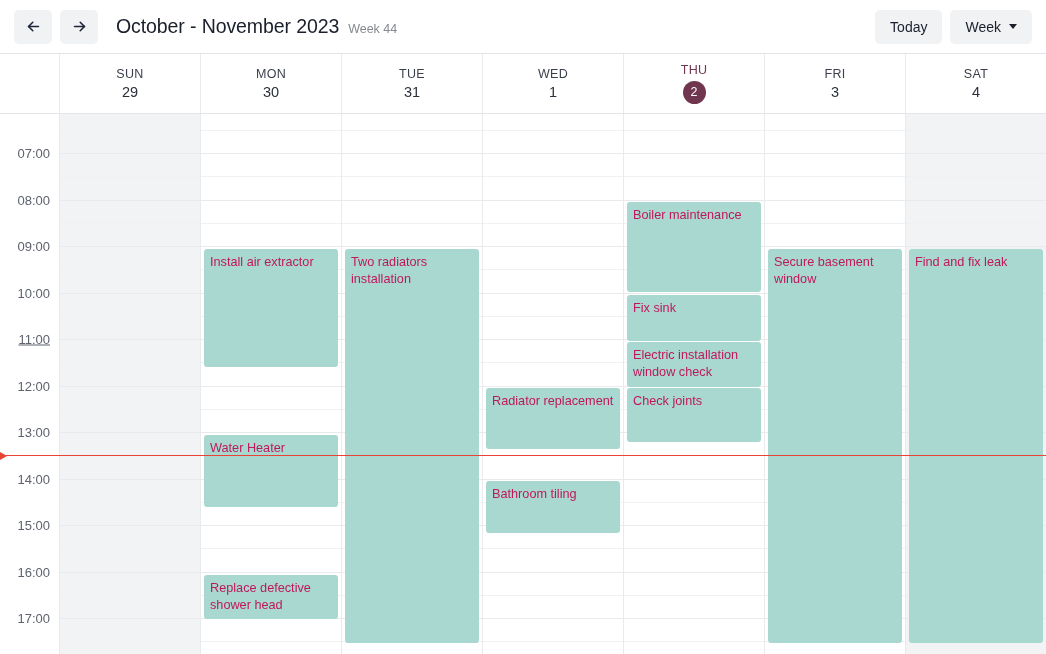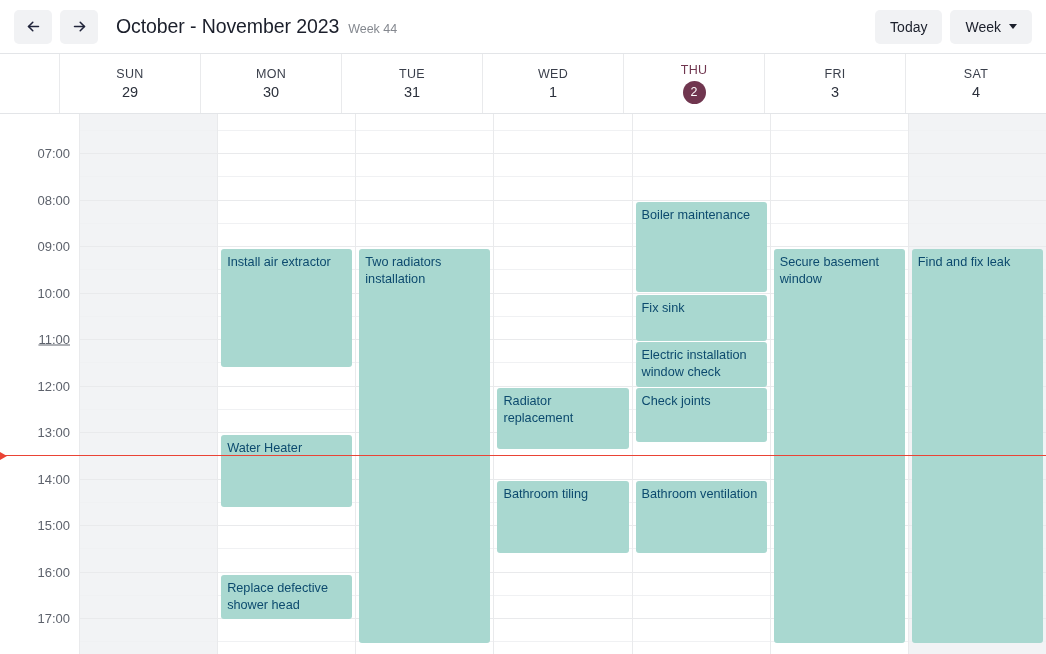--- a/index.html
+++ b/index.html
@@ -91,21 +91,21 @@
   .dcol.is-today .dow { color: #70364f; }
   .dcol.is-today .dnum {
     background: #70364f; color: #ffffff;
     width: 23px; height: 23px; border-radius: 50%;
     display: flex; align-items: center; justify-content: center;
     font-size: 12.5px;
   }
 
   
   .gridwrap { flex: 1 1 auto; position: relative; overflow: hidden; }
-  .grid { display: flex; height: 100%; position: relative; margin-left: 20px; }
+  .grid { display: flex; height: 100%; position: relative; }
 
   .timecol {
     width: 60px; min-width: 60px;
     position: relative;
     background: #ffffff;
     border-right: 1px solid #e9eaec;
     z-index: 2;
   }
   .tlabel {
     position: absolute; right: 9px;
@@ -131,21 +131,21 @@
 
   
   .event {
     position: absolute;
     left: 3px; right: 3px;
     background: #a9d8d0;
     border-radius: 3px;
     padding: 5px 6px 0 6px;
     font-size: 12.7px;
     line-height: 17px;
-    color: #0c4a6e;
+    color: #be185d;
     overflow: hidden;
     cursor: pointer;
   }
 
   
   .nowline {
     position: absolute; left: 0; right: 0;
     height: 0;
     border-top: 1.4px solid #ea4335;
     z-index: 6;
@@ -341,21 +341,21 @@
             <div class="hline half" style="top: 341.25px;"></div>
             <div class="hline" style="top: 364.5px;"></div>
             <div class="hline half" style="top: 387.75px;"></div>
             <div class="hline" style="top: 411px;"></div>
             <div class="hline half" style="top: 434.25px;"></div>
             <div class="hline" style="top: 457.5px;"></div>
             <div class="hline half" style="top: 480.75px;"></div>
             <div class="hline" style="top: 504px;"></div>
             <div class="hline half" style="top: 527.25px;"></div>
             <div class="event" style="top: 274px; height: 61px; background: rgb(169, 216, 208);">Radiator replacement</div>
-            <div class="event" style="top: 367px; height: 72px; background: rgb(169, 216, 208);">Bathroom tiling</div>
+            <div class="event" style="top: 367px; height: 52px; background: rgb(169, 216, 208);">Bathroom tiling</div>
           </div>
           <div class="daycol">
             <div class="hline half" style="top: 15.75px;"></div>
             <div class="hline" style="top: 39px;"></div>
             <div class="hline half" style="top: 62.25px;"></div>
             <div class="hline" style="top: 85.5px;"></div>
             <div class="hline half" style="top: 108.75px;"></div>
             <div class="hline" style="top: 132px;"></div>
             <div class="hline half" style="top: 155.25px;"></div>
             <div class="hline" style="top: 178.5px;"></div>
@@ -371,21 +371,20 @@
             <div class="hline" style="top: 411px;"></div>
             <div class="hline half" style="top: 434.25px;"></div>
             <div class="hline" style="top: 457.5px;"></div>
             <div class="hline half" style="top: 480.75px;"></div>
             <div class="hline" style="top: 504px;"></div>
             <div class="hline half" style="top: 527.25px;"></div>
             <div class="event" style="top: 88px; height: 90px; background: rgb(169, 216, 208);">Boiler maintenance</div>
             <div class="event" style="top: 181px; height: 46px; background: rgb(169, 216, 208);">Fix sink</div>
             <div class="event" style="top: 228px; height: 45px; background: rgb(169, 216, 208);">Electric installation window check</div>
             <div class="event" style="top: 274px; height: 54px; background: rgb(169, 216, 208);">Check joints</div>
-            <div class="event" style="top: 367px; height: 72px; background: rgb(169, 216, 208);">Bathroom ventilation</div>
           </div>
           <div class="daycol">
             <div class="hline half" style="top: 15.75px;"></div>
             <div class="hline" style="top: 39px;"></div>
             <div class="hline half" style="top: 62.25px;"></div>
             <div class="hline" style="top: 85.5px;"></div>
             <div class="hline half" style="top: 108.75px;"></div>
             <div class="hline" style="top: 132px;"></div>
             <div class="hline half" style="top: 155.25px;"></div>
             <div class="hline" style="top: 178.5px;"></div>

